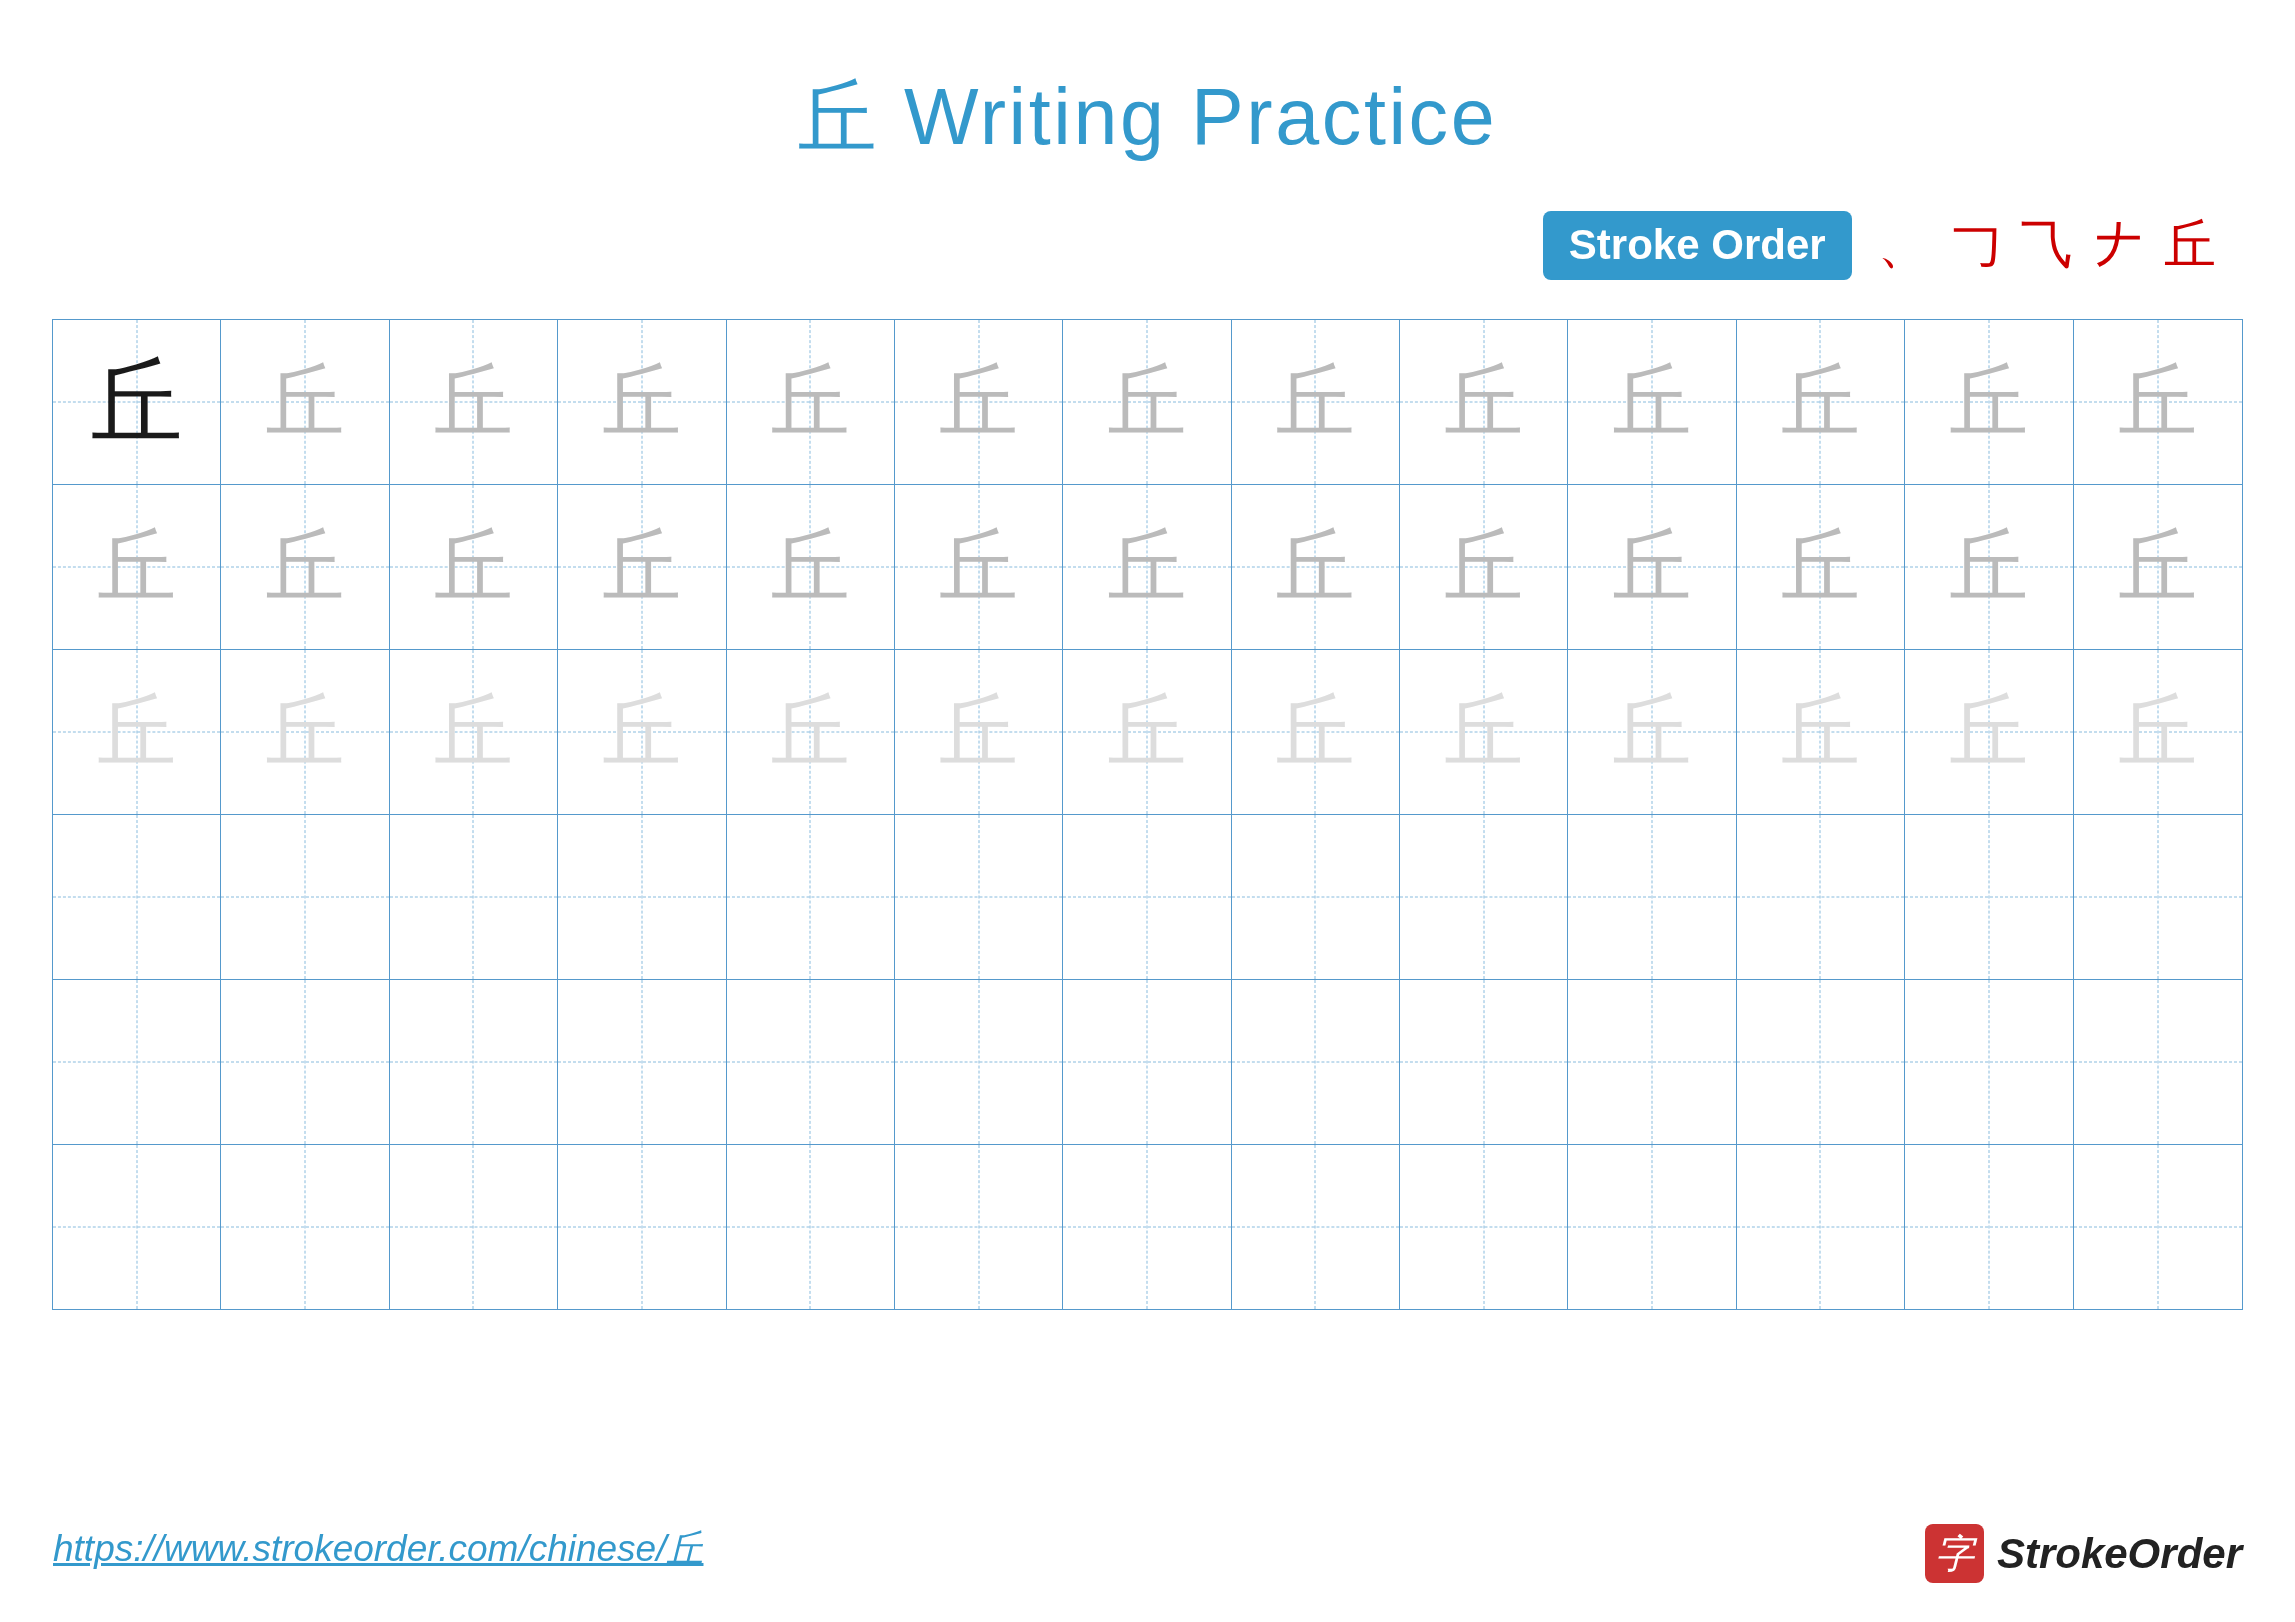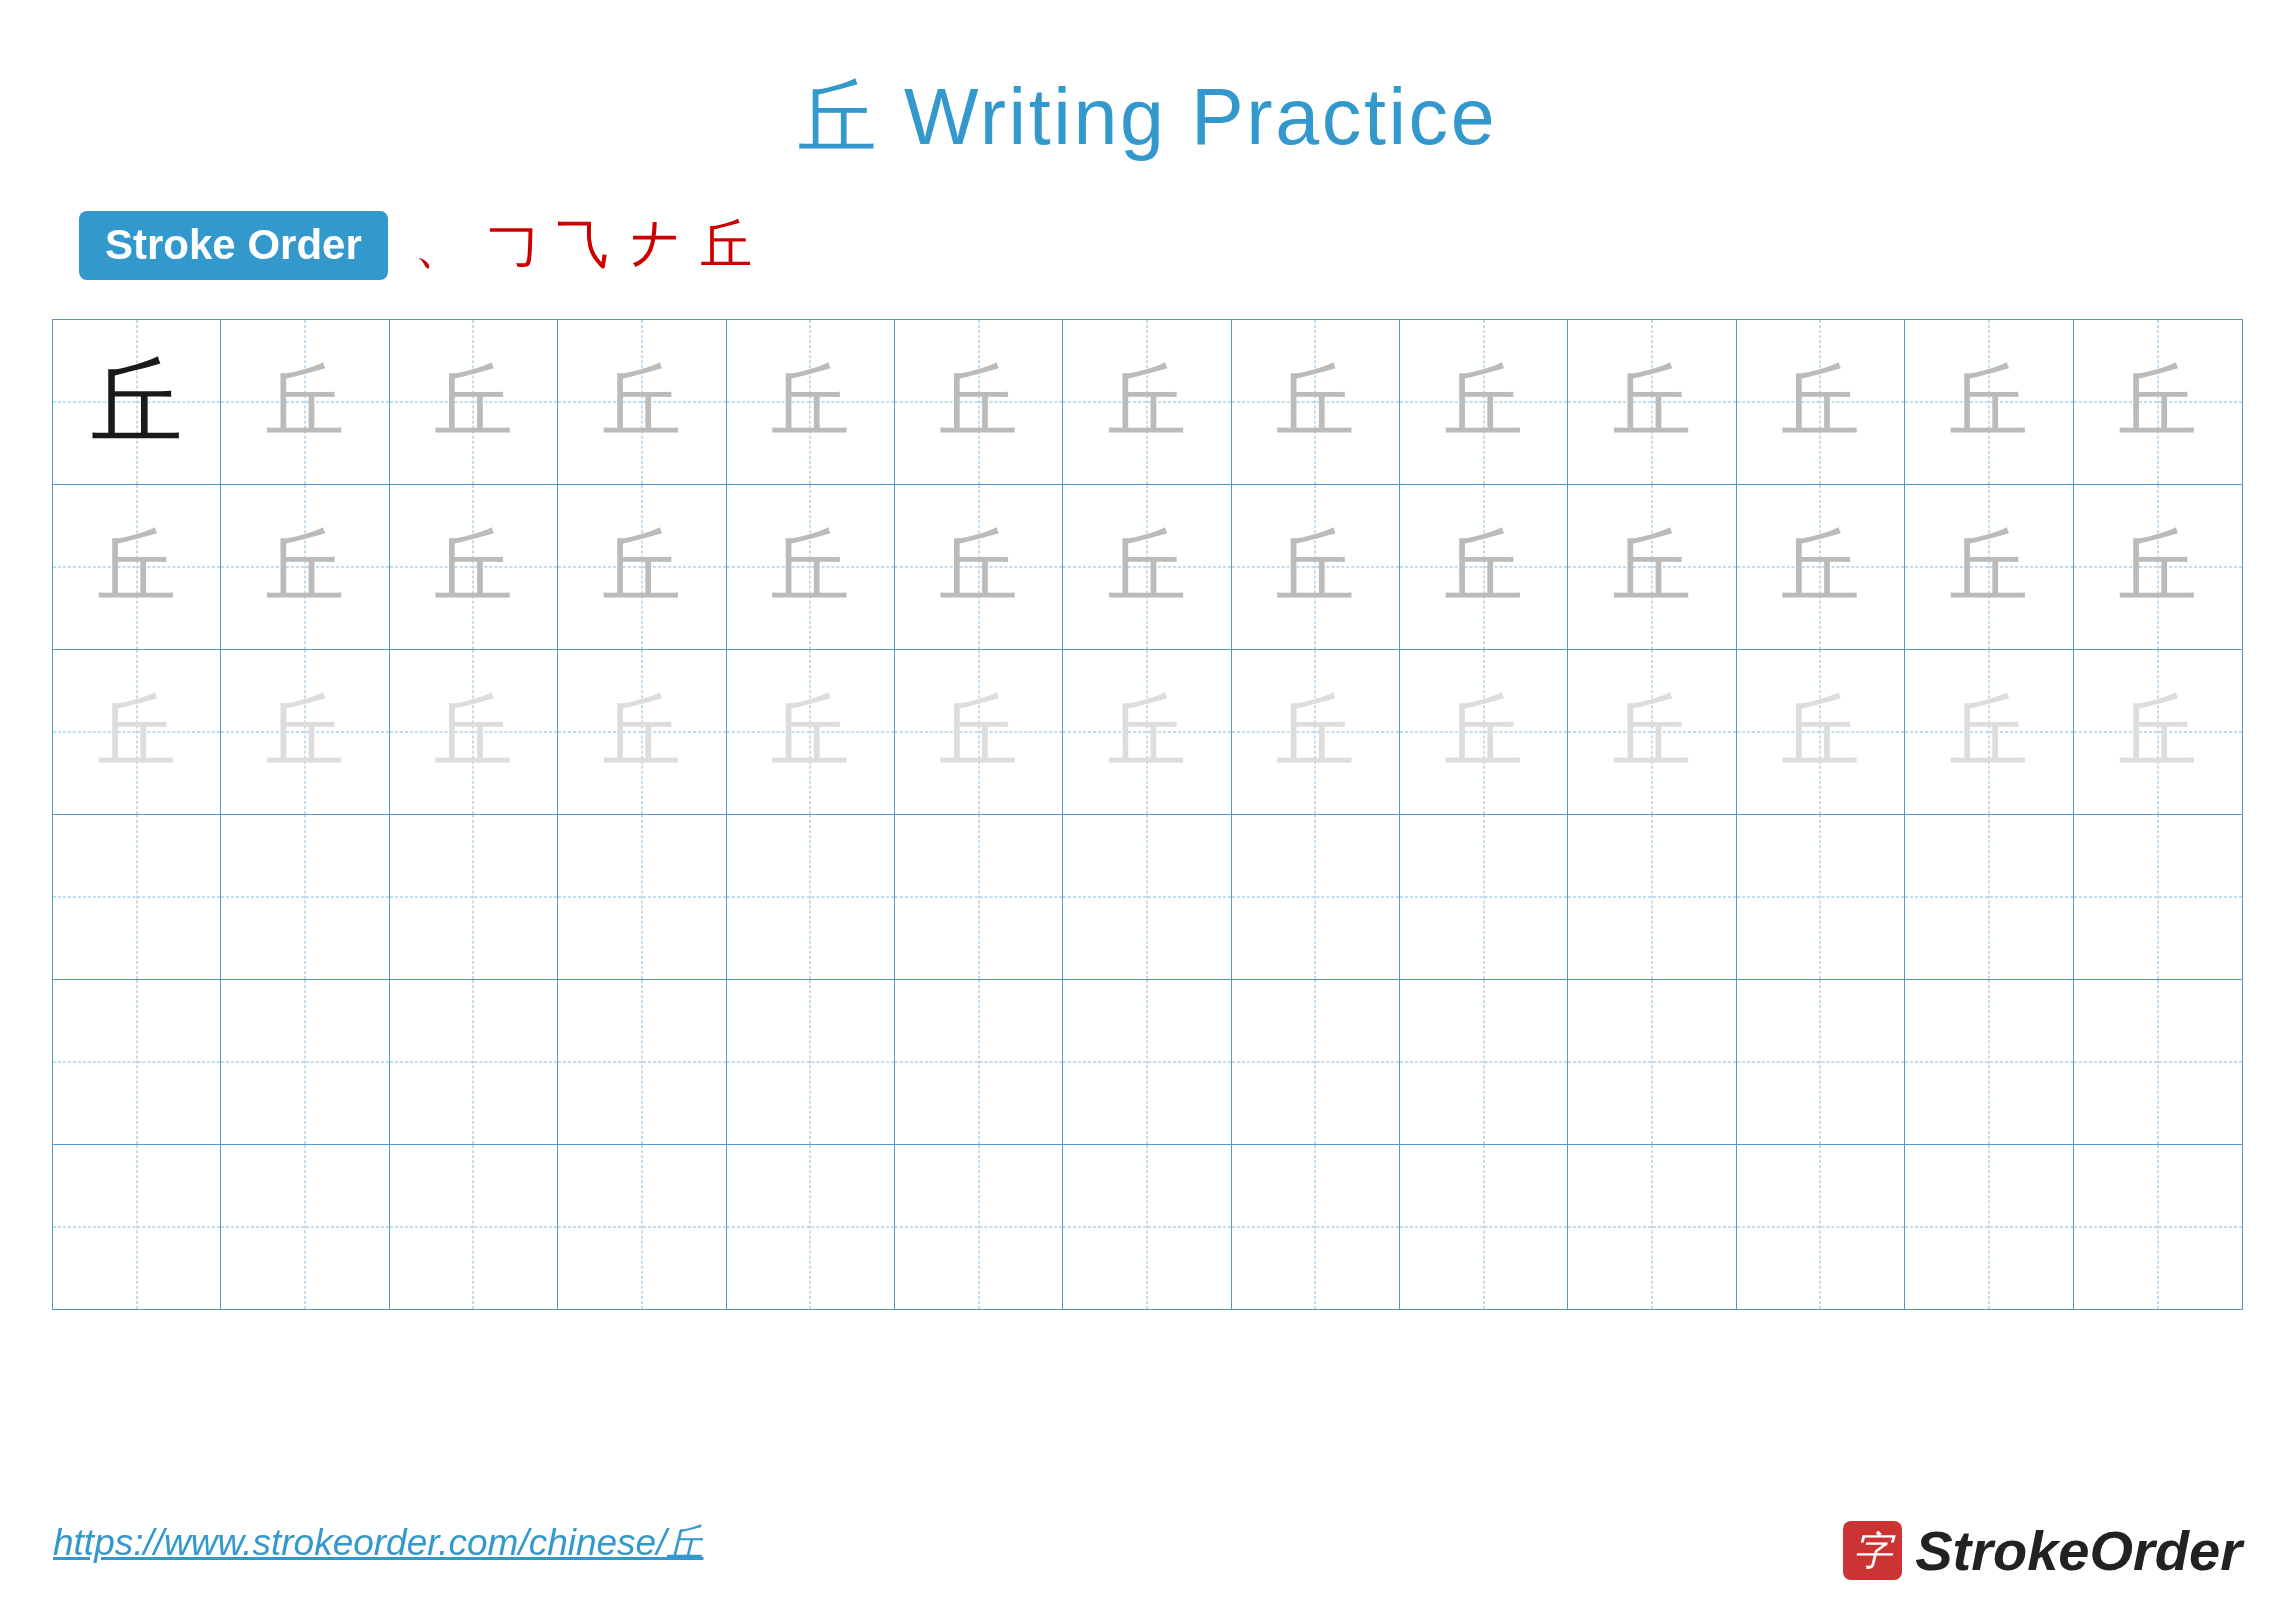--- a/index.html
+++ b/index.html
@@ -19,20 +19,21 @@
       color: #3399cc;
       font-weight: normal;
       letter-spacing: 2.6px;
     }
 
     .stroke-order-section {
       display: flex;
       align-items: center;
       padding: 39px 79px 26px 79px;
       gap: 26px;
+      justify-content: flex-end;
     }
 
     .stroke-order-badge {
       background: #3399cc;
       color: white;
       font-size: 42px;
       font-weight: bold;
       padding: 10.5px 26px;
       border-radius: 7.9px;
       white-space: nowrap;
@@ -149,21 +150,21 @@
       border-radius: 7.9px;
       display: flex;
       align-items: center;
       justify-content: center;
       color: white;
       font-size: 39px;
       font-family: serif;
     }
 
     .logo-text {
-      font-size: 56px;
+      font-size: 42px;
       font-weight: bold;
       color: #222222;
     }
 
     
     .grid-row .grid-cell {
       height: 164px;
     }
   </style>
 </head>

